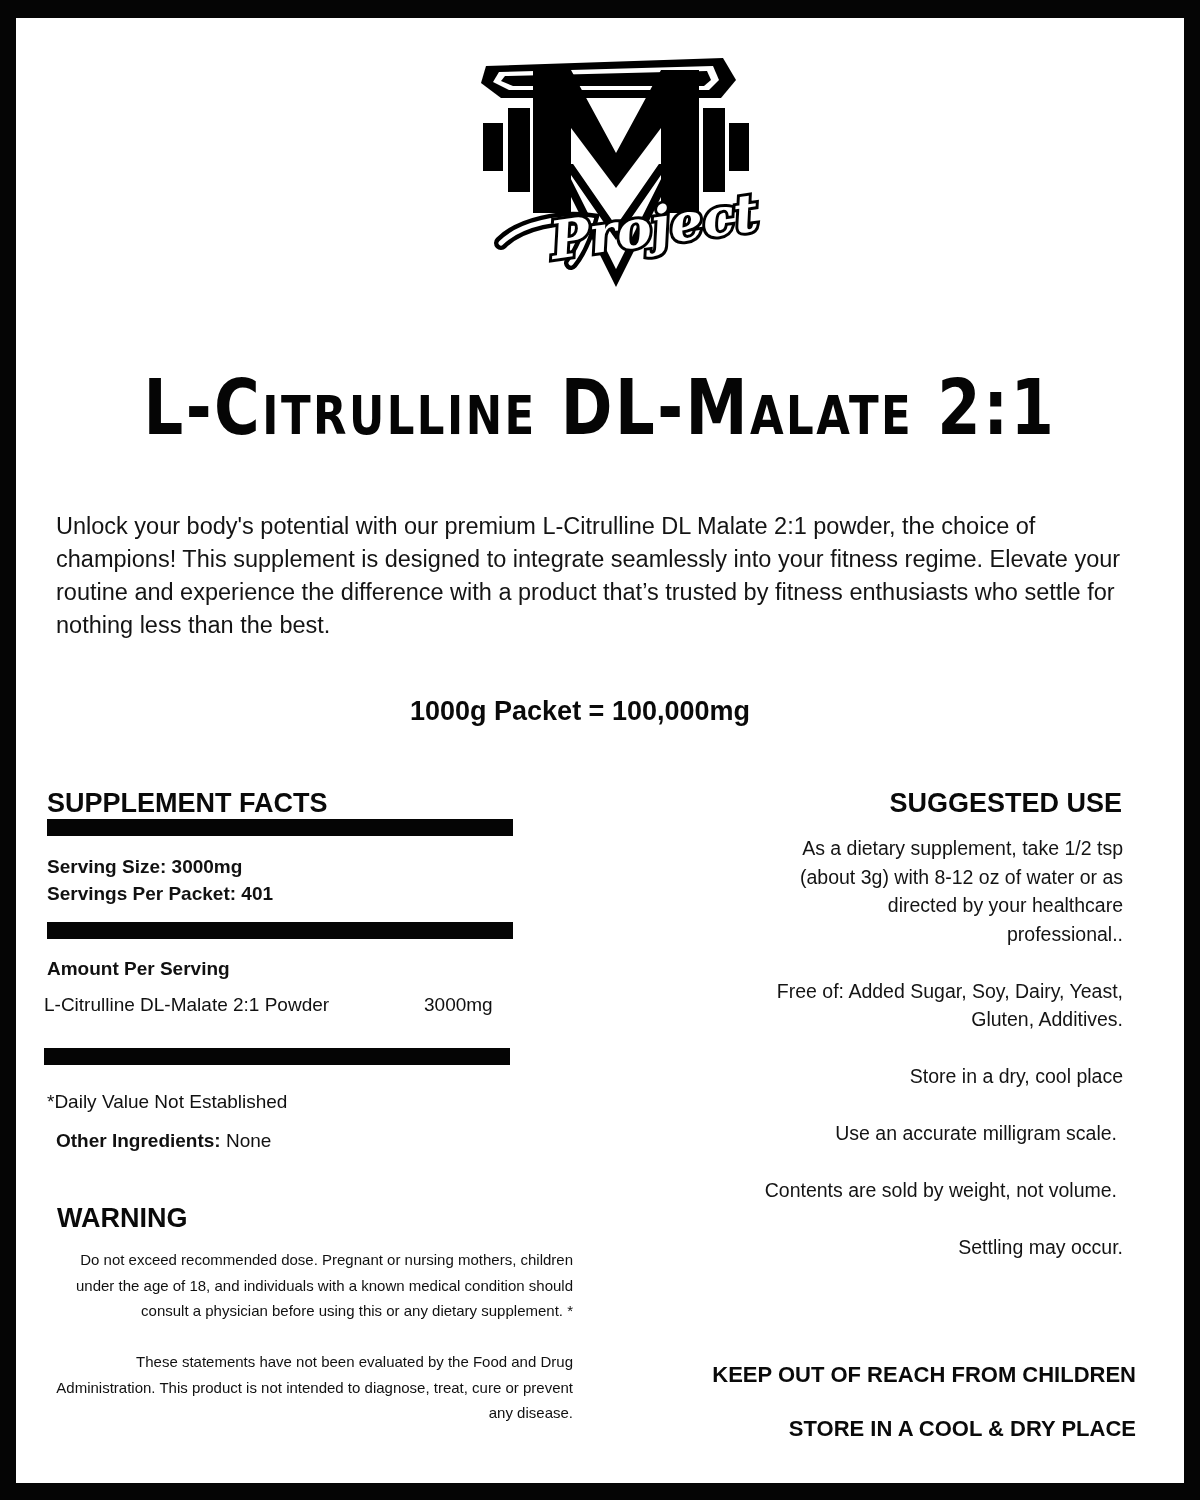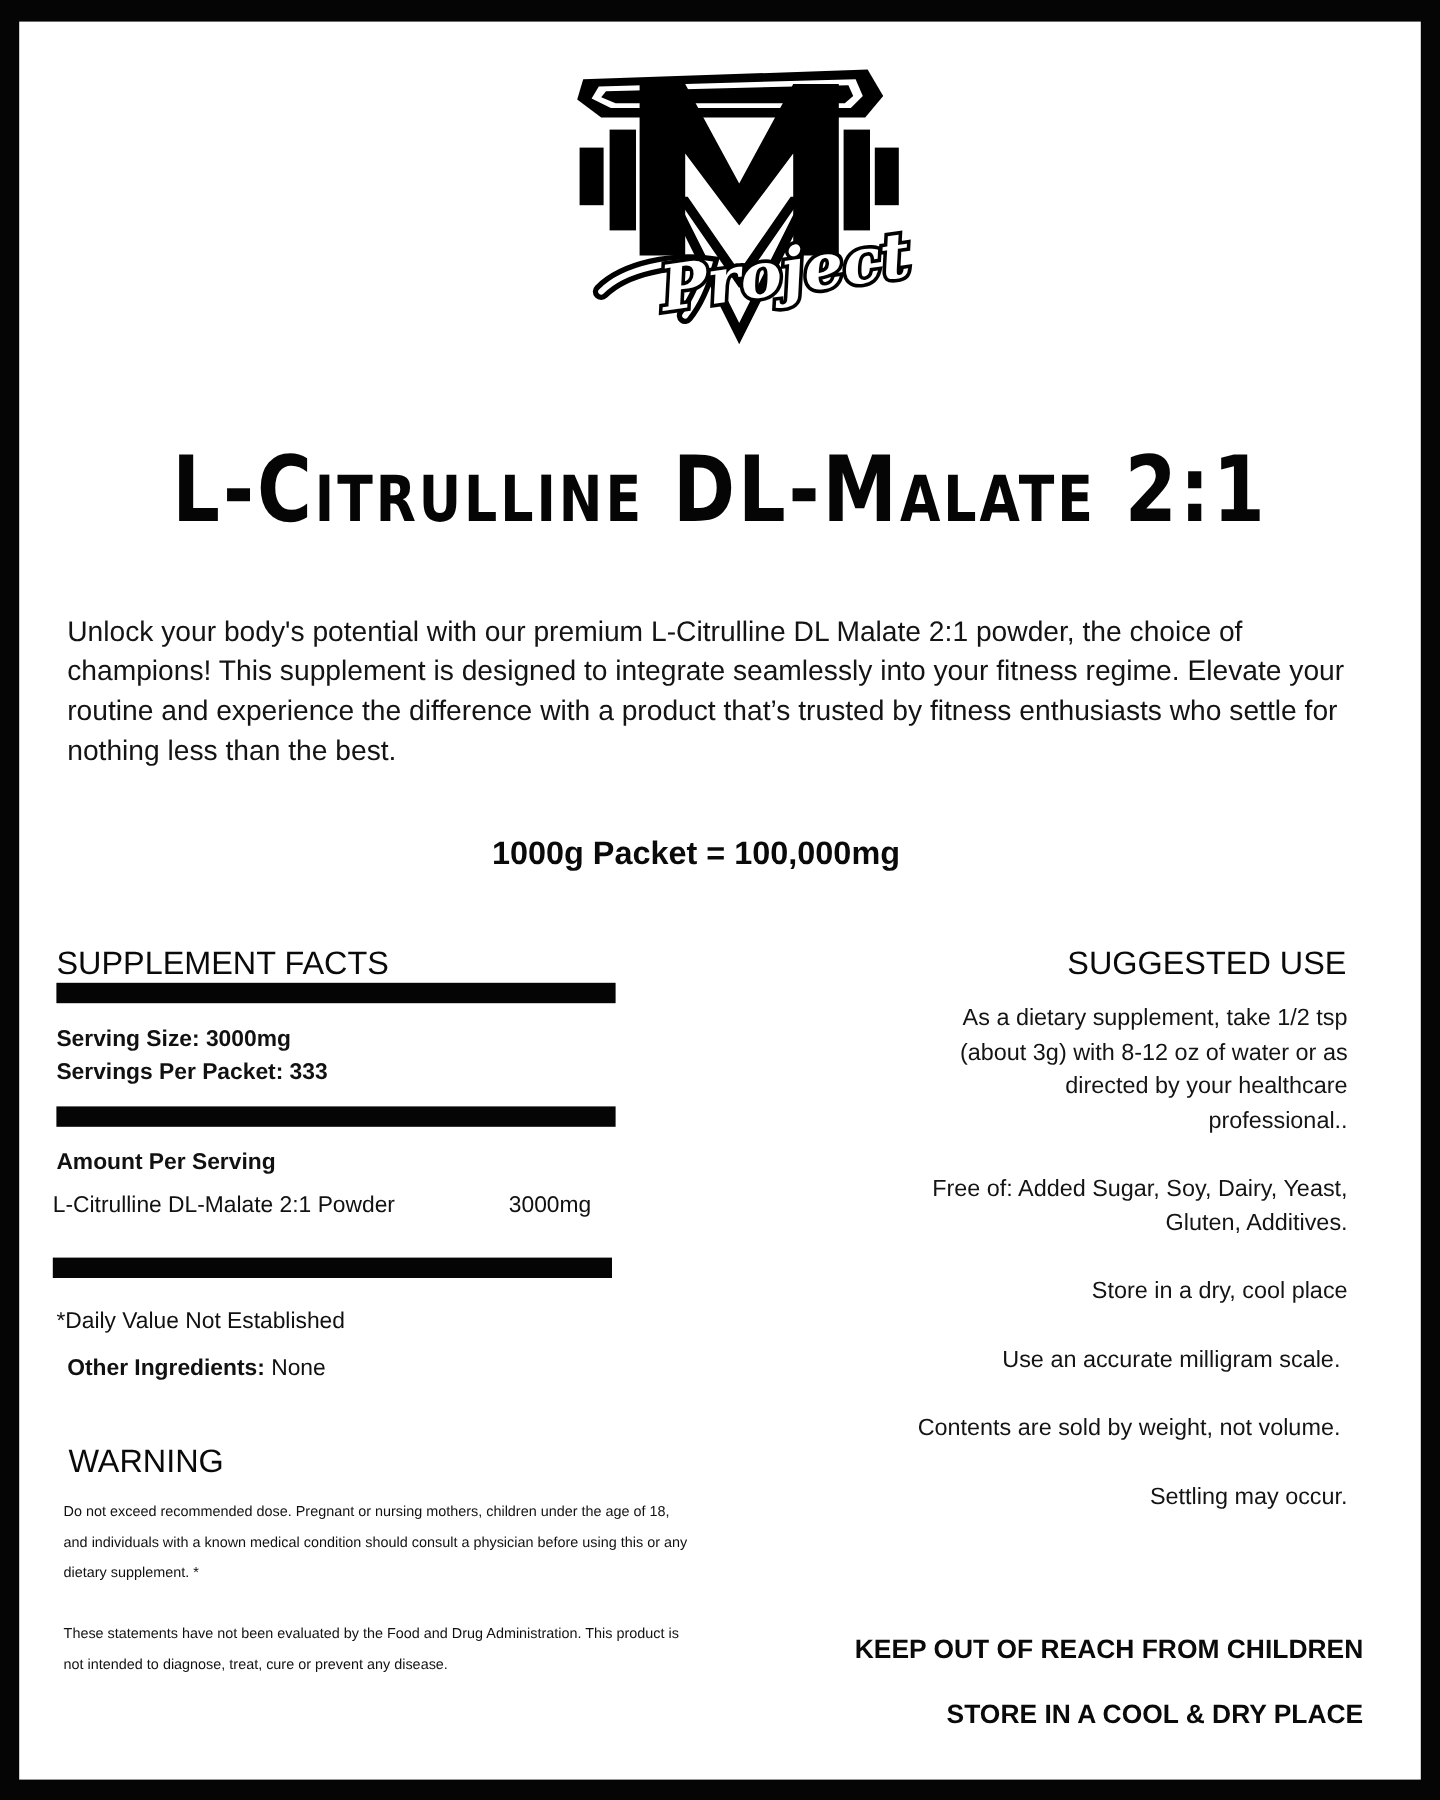--- a/index.html
+++ b/index.html
@@ -9,37 +9,37 @@
 
   
   .logo { position: absolute; left: 445px; top: 20px; width: 310px; height: 255px; }
 
   
   .title { position: absolute; left: 0; top: 335px; width: 1168px; text-align: center; font-family: "DejaVu Sans", sans-serif; font-weight: bold; font-size: 76px; letter-spacing: 3px; color: #050505; transform: scaleX(0.82); transform-origin: center; white-space: nowrap; font-variant: small-caps; line-height: 110px; }
 
   .intro { position: absolute; left: 40px; top: 492px; width: 1088px; text-align: left; font-size: 23.5px; line-height: 33px; color: #141414; }
   .packet { position: absolute; left: 0; top: 678px; width: 1128px; text-align: center; font-size: 27px; font-weight: bold; color: #0a0a0a; }
 
-  .h2 { font-size: 27px; font-weight: normal; color: #0a0a0a; }
+  .h2 { font-size: 27px; font-weight: bold; color: #0a0a0a; }
   .facts-title { left: 31px; top: 770px; }
   .bar { position: absolute; background: #050505; height: 17px; }
   .bar1 { left: 31px; top: 801px; width: 466px; }
   .bar2 { left: 31px; top: 904px; width: 466px; }
   .bar3 { left: 28px; top: 1030px; width: 466px; }
 
   .serving { left: 31px; top: 835px; font-size: 19px; font-weight: bold; line-height: 27px; }
   .amount-label { left: 31px; top: 940px; font-size: 19px; font-weight: bold; }
   .ing-name { left: 28px; top: 976px; font-size: 19px; }
   .ing-val { left: 408px; top: 976px; font-size: 19px; }
   .daily { left: 31px; top: 1073px; font-size: 19px; }
   .other { left: 40px; top: 1112px; font-size: 19px; }
   .other b { font-weight: bold; }
 
   .warning-title { left: 41px; top: 1185px; }
-  .warning-text { left: 37px; top: 1229px; width: 520px; font-size: 12px; line-height: 25.5px; }
+  .warning-text { left: 37px; top: 1229px; width: 520px; font-size: 15px; line-height: 25.5px; text-align: right; }
 
   .use-title { right: 62px; top: 770px; text-align: right; }
   .use-col { position: absolute; right: 61px; top: 816px; width: 460px; text-align: right; font-size: 19.5px; line-height: 28.5px; color: #141414; }
   .use-col p { margin: 0 0 28.5px 0; }
   .right-caps { position: absolute; right: 48px; text-align: right; font-size: 22px; font-weight: bold; color: #0a0a0a; }
   .caps1 { top: 1344px; }
   .caps2 { top: 1398px; }
 </style>
 </head>
 <body>
@@ -69,21 +69,21 @@
   <h1 class="title" style="margin:0;">L-Citrulline DL-Malate 2:1</h1>
 
   <div class="intro">Unlock your body's potential with our premium L-Citrulline DL Malate 2:1 powder, the choice of champions! This supplement is designed to integrate seamlessly into your fitness regime. Elevate your routine and experience the difference with a product that’s trusted by fitness enthusiasts who settle for nothing less than the best.</div>
 
   <div class="packet">1000g Packet = 100,000mg</div>
 
   <div class="abs h2 facts-title">SUPPLEMENT FACTS</div>
   <div class="bar bar1"></div>
   <div class="abs serving">
     <div>Serving Size: 3000mg</div>
-    <div>Servings Per Packet: 333</div>
+    <div>Servings Per Packet: 401</div>
   </div>
   <div class="bar bar2"></div>
   <div class="abs amount-label">Amount Per Serving</div>
   <div class="abs ing-name">L-Citrulline DL-Malate 2:1 Powder</div>
   <div class="abs ing-val">3000mg</div>
   <div class="bar bar3"></div>
   <div class="abs daily">*Daily Value Not Established</div>
   <div class="abs other"><b>Other Ingredients:</b><span style="white-space:pre;"> None</span></div>
 
   <div class="abs h2 warning-title">WARNING</div>

